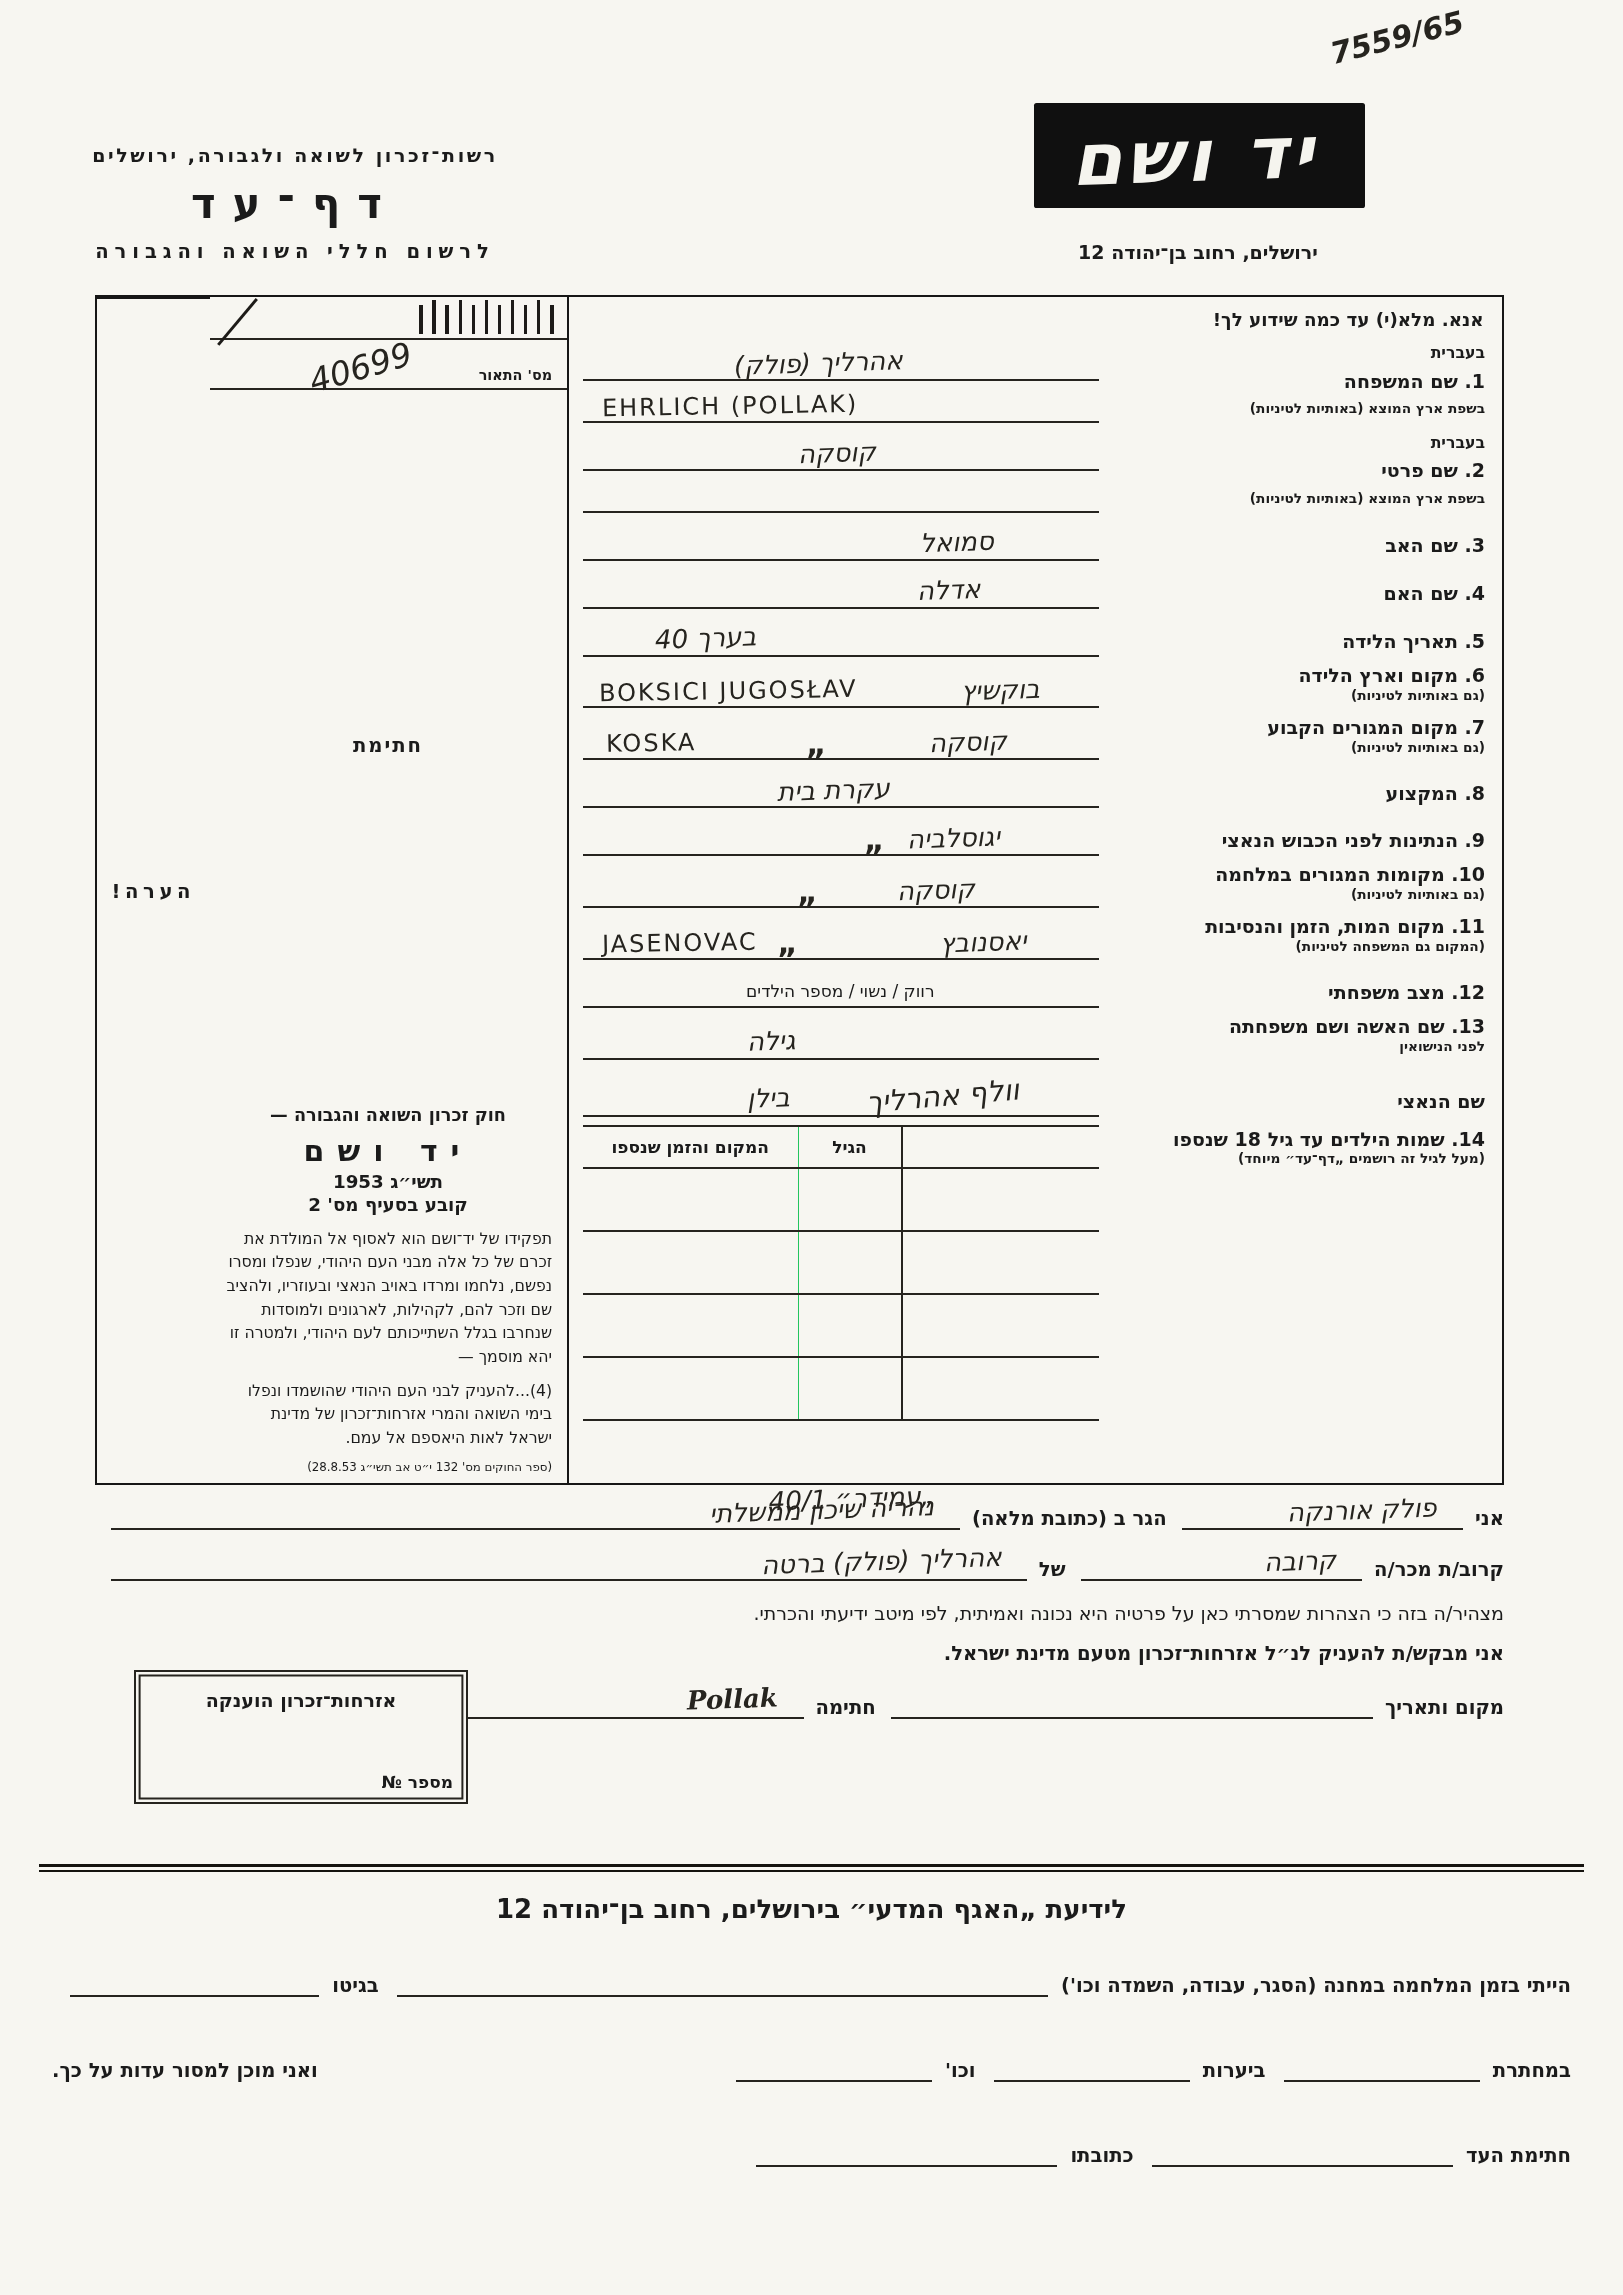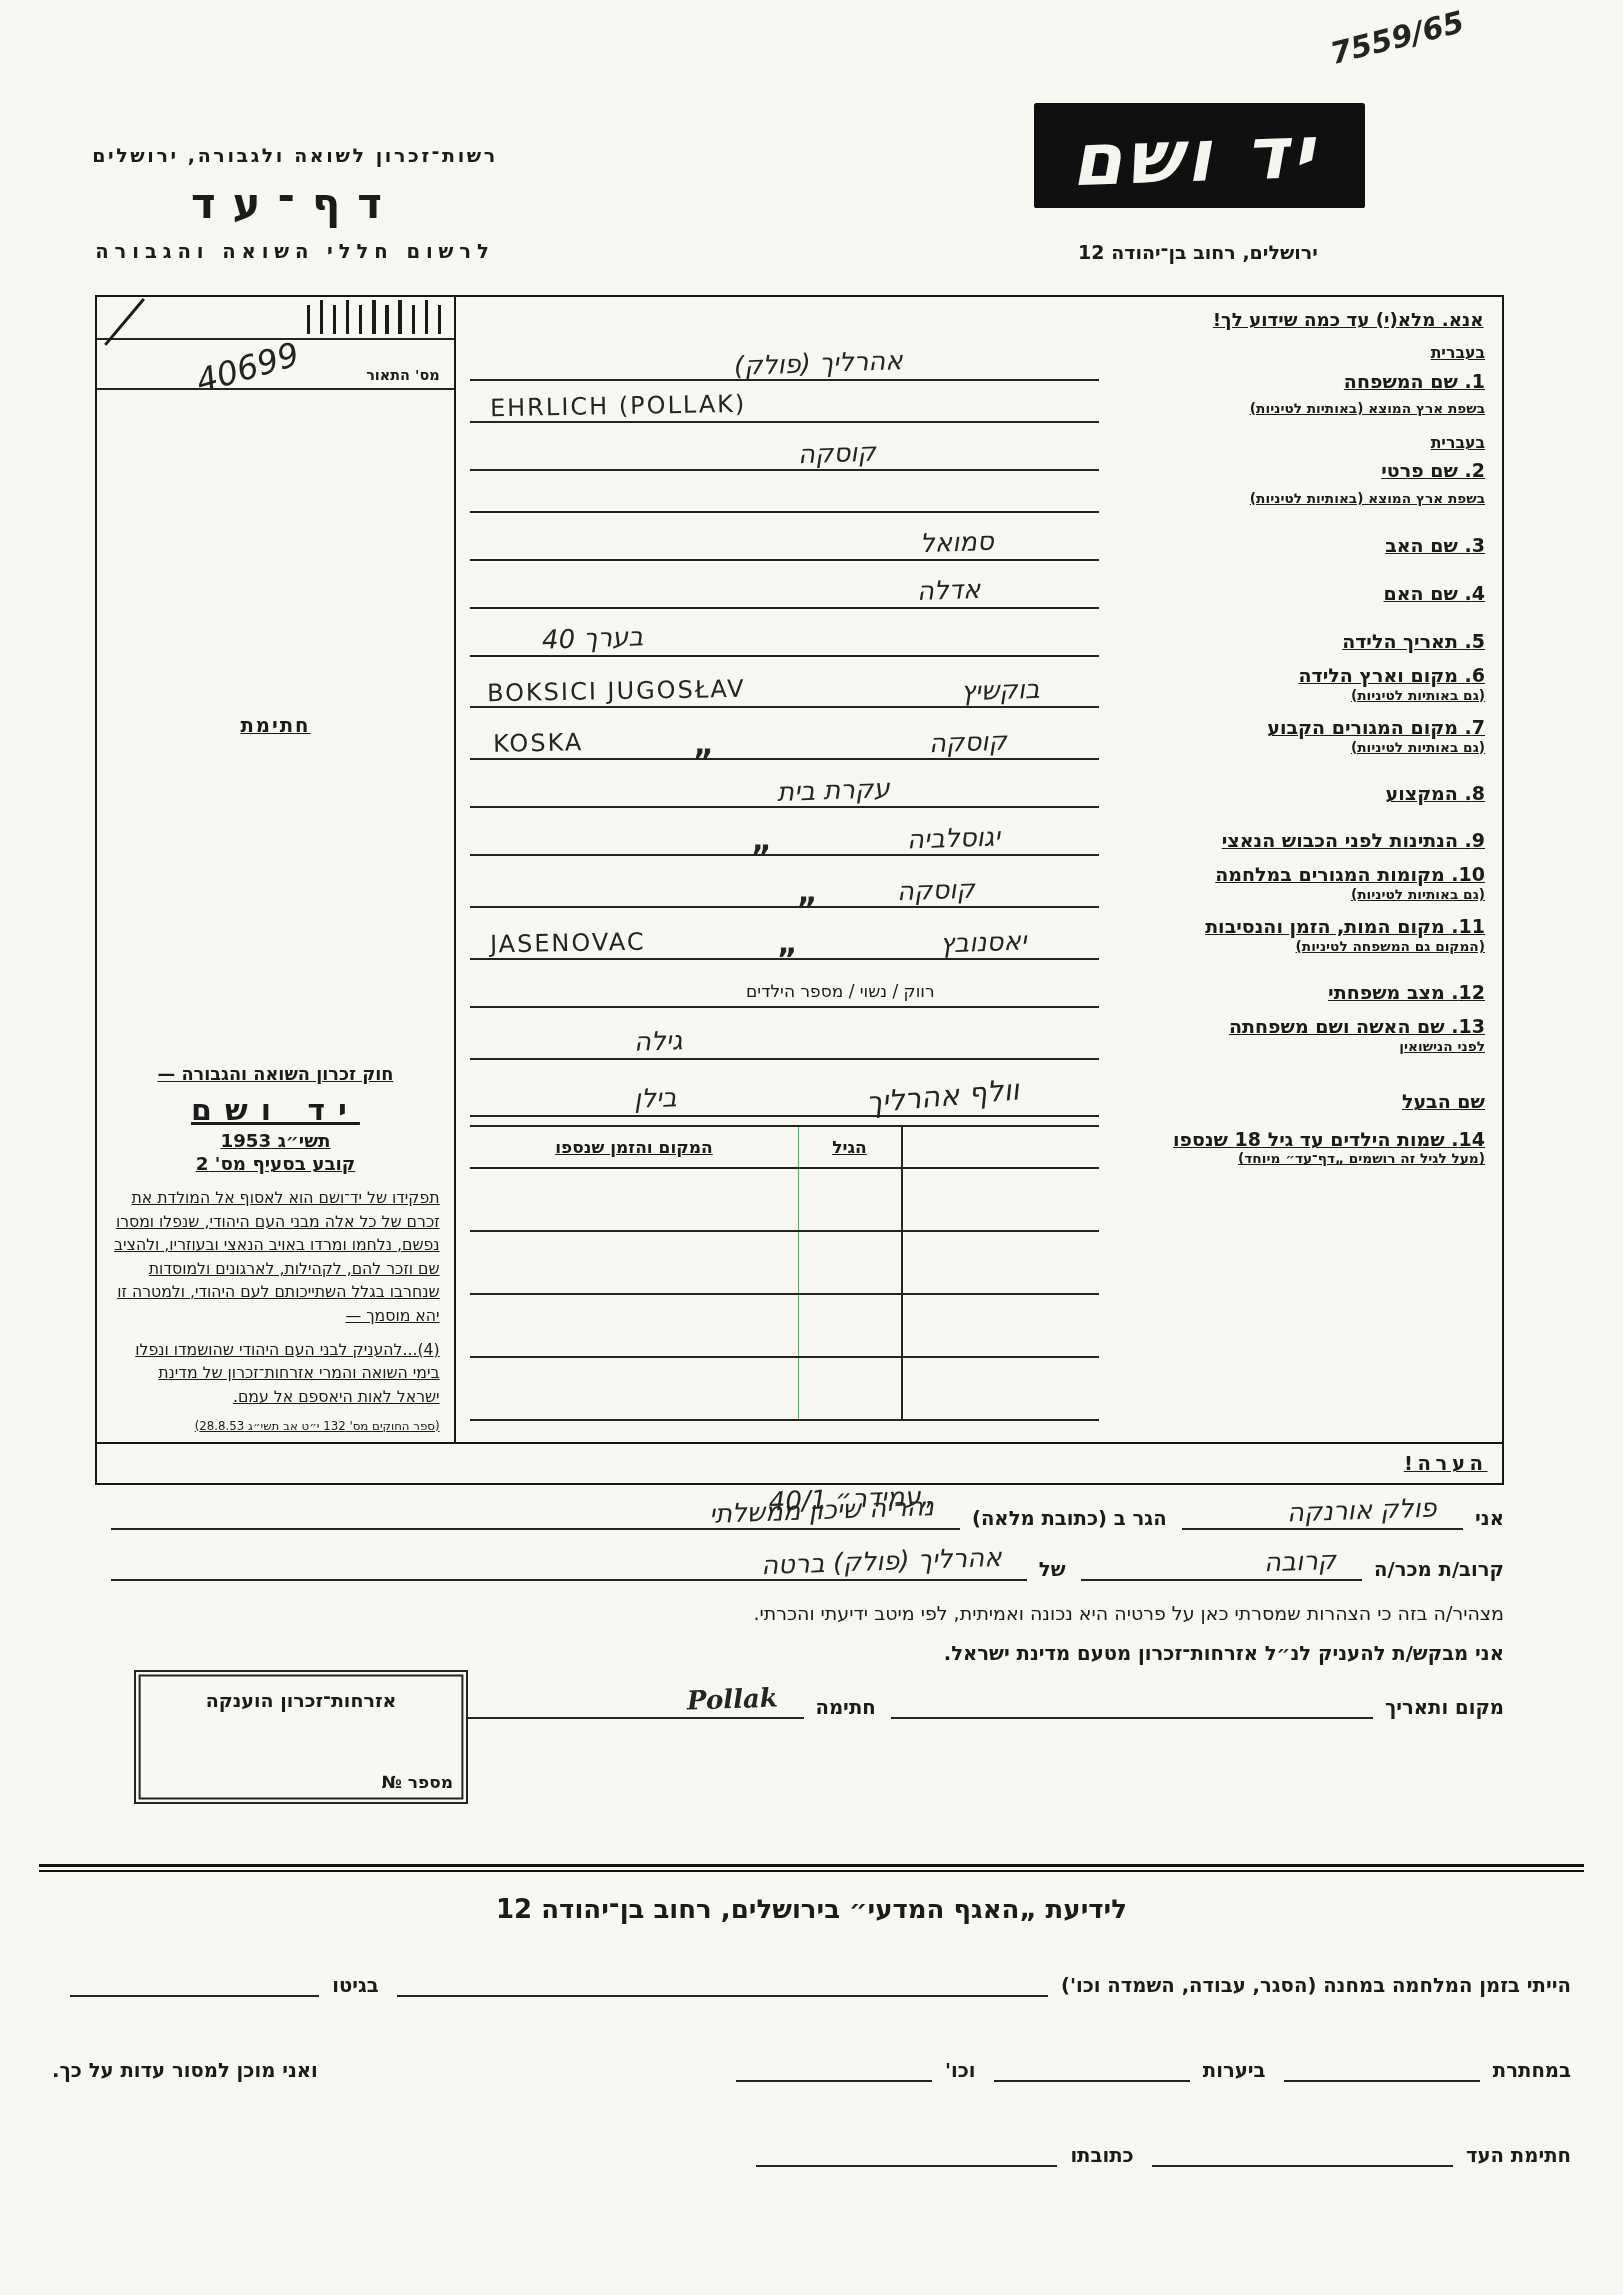--- a/index.html
+++ b/index.html
@@ -14,21 +14,21 @@
   
   .hdr-title{position:absolute;top:124px;left:69px;width:452px;text-align:center;}
   .hdr-auth{font-weight:bold;font-size:19px;letter-spacing:2.6px;margin-top:20px;}
   .hdr-main{font-weight:bold;font-size:42px;letter-spacing:17px;margin-top:13px;}
   .hdr-sub{font-weight:bold;font-size:19.6px;letter-spacing:5.9px;margin-top:11.8px;}
   .logo-box{position:absolute;left:1034px;top:103px;width:331px;height:105px;background:#101010;color:#f5f4ee;display:flex;align-items:center;justify-content:center;border-radius:2.6px;}
   .logo-text{font-size:73px;font-weight:bold;letter-spacing:3.9px;transform:skewX(-12deg) rotate(-2deg);}
   .address{position:absolute;left:1008px;top:241px;width:380px;text-align:center;font-weight:bold;font-size:19px;}
 
   
-  .main-box{position:absolute;left:95px;top:295px;width:1409px;height:1190px;border:2.6px solid #161616;display:flex;flex-direction:column;background:#f7f6f1;text-decoration:underline;}
+  .main-box{position:absolute;left:95px;top:295px;width:1409px;height:1190px;border:2.6px solid #161616;display:flex;flex-direction:row;background:#f7f6f1;}
   .form-cols{flex:1;display:flex;overflow:hidden;}
   .fields-area{flex:1;padding:7.9px 10.5px 0 14.4px;display:flex;flex-direction:column;}
   .sidebar{width:359px;border-right:2px solid #161616;display:flex;flex-direction:column;}
 
   .instr{font-weight:bold;font-size:18.3px;text-align:right;padding:3.9px 7.9px 9.2px 0;}
   .field{display:flex;margin-bottom:5.9px;}
   .f-label{width:393px;padding-right:6.5px;text-align:right;display:flex;flex-direction:column;justify-content:flex-end;padding-bottom:3.9px;}
   .field.two .f-label{justify-content:space-around;padding-bottom:1.3px;}
   .f-main{font-weight:bold;font-size:19px;line-height:1.2;}
   .f-sub{font-weight:bold;font-size:13.7px;line-height:1.3;}
@@ -296,21 +296,21 @@
           </div>
           <div class="f-answers">
             <div class="ans h70">
               <span class="hw" style="left:164px">גילה</span>
             </div>
           </div>
         </div>
 
         <div class="field">
           <div class="f-label">
-              <div class="f-main">שם הבעל</div>
+              <div class="f-main">שם הנאצי</div>
             </div>
           <div class="f-answers">
             <div class="ans h78">
               <span class="hw big" style="right:79px">וולף אהרליך</span>
               <span class="hw" style="left:164px">בילן</span>
             </div>
           </div>
         </div>
 
         <div class="field children">

